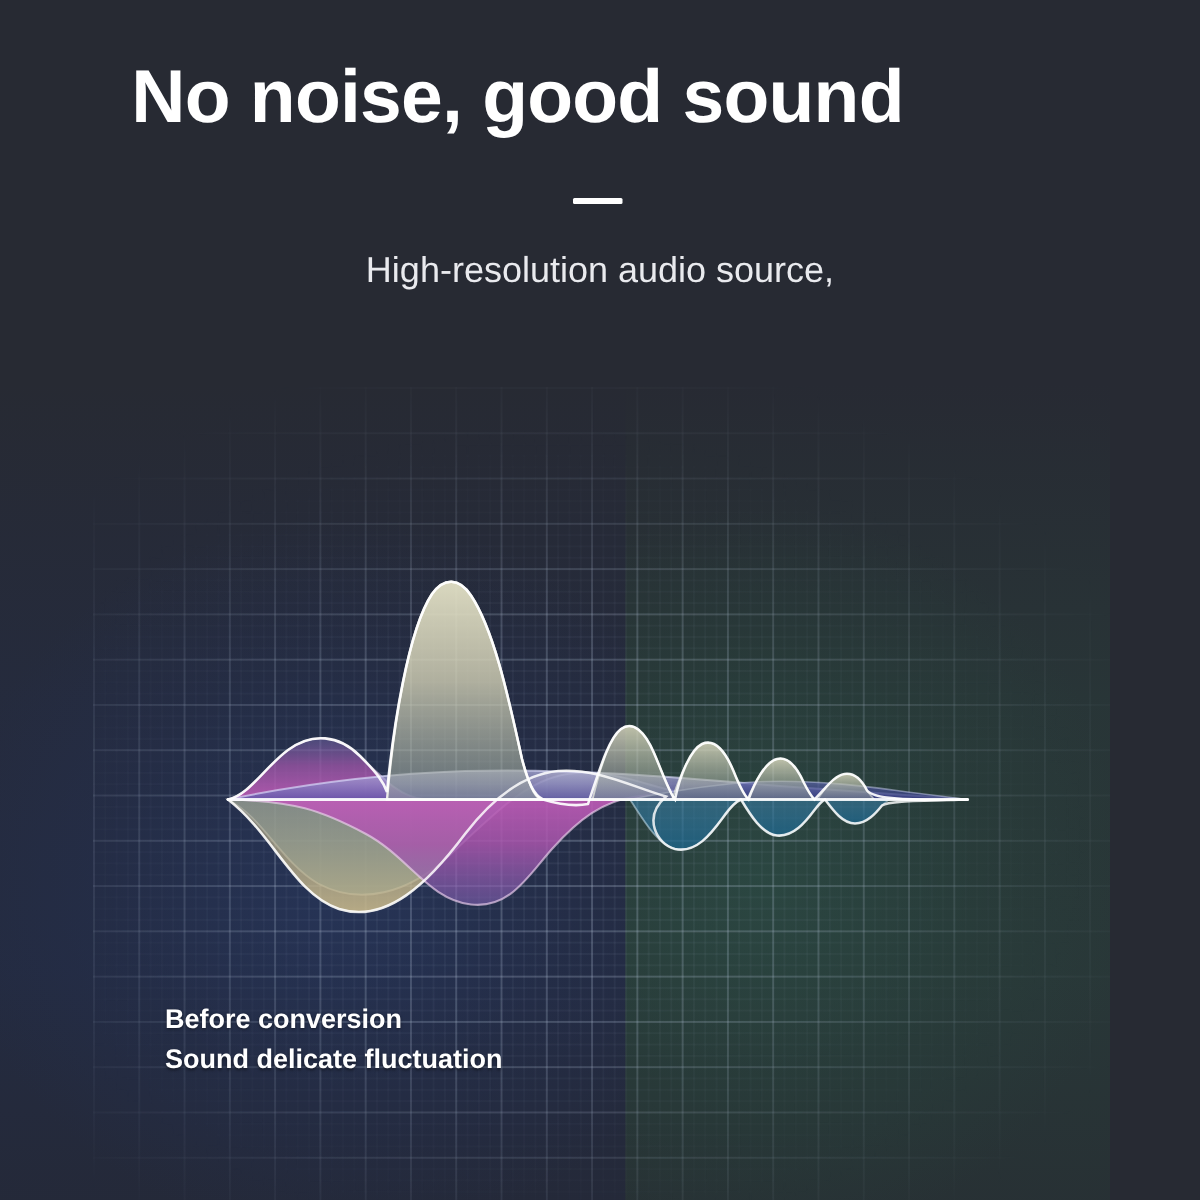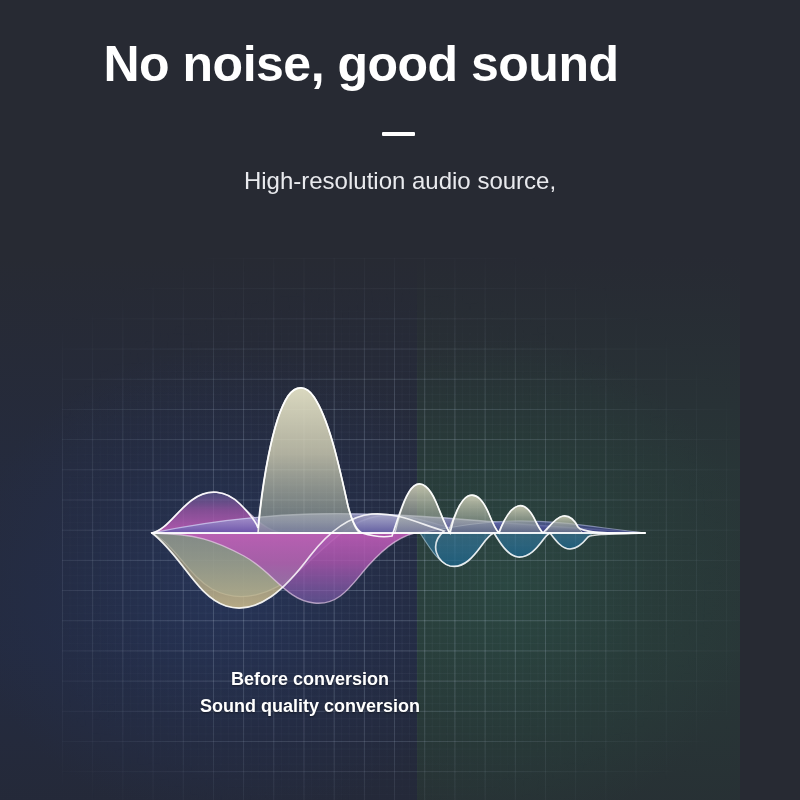--- a/index.html
+++ b/index.html
@@ -42,39 +42,39 @@
       linear-gradient(to bottom, rgba(175,190,215,.09) 1px, transparent 1px);
     background-size:7.55px 7.55px;
     -webkit-mask-image:radial-gradient(ellipse 400px 300px at 300px 300px, rgba(0,0,0,.9) 0%, rgba(0,0,0,.5) 50%, rgba(0,0,0,0) 92%);
     mask-image:radial-gradient(ellipse 400px 300px at 300px 300px, rgba(0,0,0,.9) 0%, rgba(0,0,0,.5) 50%, rgba(0,0,0,0) 92%);
   }
 
   
   .headline{
     position:absolute;top:36px;left:0;width:690px;text-align:center;
     color:#ffffff;font-size:50px;font-weight:700;letter-spacing:-.5px;
-    line-height:1.15;white-space:nowrap;margin-left:16px;
+    line-height:1.15;white-space:nowrap;
   }
   .divider{
     position:absolute;top:132px;left:382px;width:33px;height:4px;
     background:#ffffff;border-radius:1px;
   }
   .subtitle{
     position:absolute;top:162px;left:0;width:800px;text-align:center;
     color:#e9eaee;font-size:24px;font-weight:400;line-height:1.62;
   }
   .subtitle div{white-space:nowrap;}
 
   
   .wave{position:absolute;left:0;top:0;width:800px;height:800px;pointer-events:none;}
 
   
   .caption{
     position:absolute;color:#ffffff;font-size:18px;font-weight:700;
-    line-height:1.52;text-align:center;white-space:nowrap;
+    line-height:1.52;white-space:nowrap;
     text-shadow:0 1px 2px rgba(0,0,0,.45);
   }
   .caption.before{left:110px;top:666px;width:400px;}
   .caption.after{left:400px;top:666px;width:400px;}
 </style>
 </head>
 <body>
 
 <div class="stage">
 
@@ -176,16 +176,16 @@
          C398,512 420,524 444,531
          C428,545 438,563 450,566 C464,569 474,556 482,545 C487,538 491,534 494,533
          C500,543 508,556 518,557 C529,558 537,548 543,540 C546,536 548,534 550,533
          C556,541 562,549 570,549 C578,549 584,542 588,537 C592,534 610,534 645,533"></path>
 
     <path fill="none" stroke="rgba(255,255,255,.85)" stroke-width="2" stroke-linecap="round" d="M152,533 L645,533"></path>
   </svg>
 
   <div class="caption before">
     <div>Before conversion</div>
-    <div>Sound quality conversion</div>
+    <div>Sound delicate fluctuation</div>
   </div>
 
 </div>
 
 </body></html>

